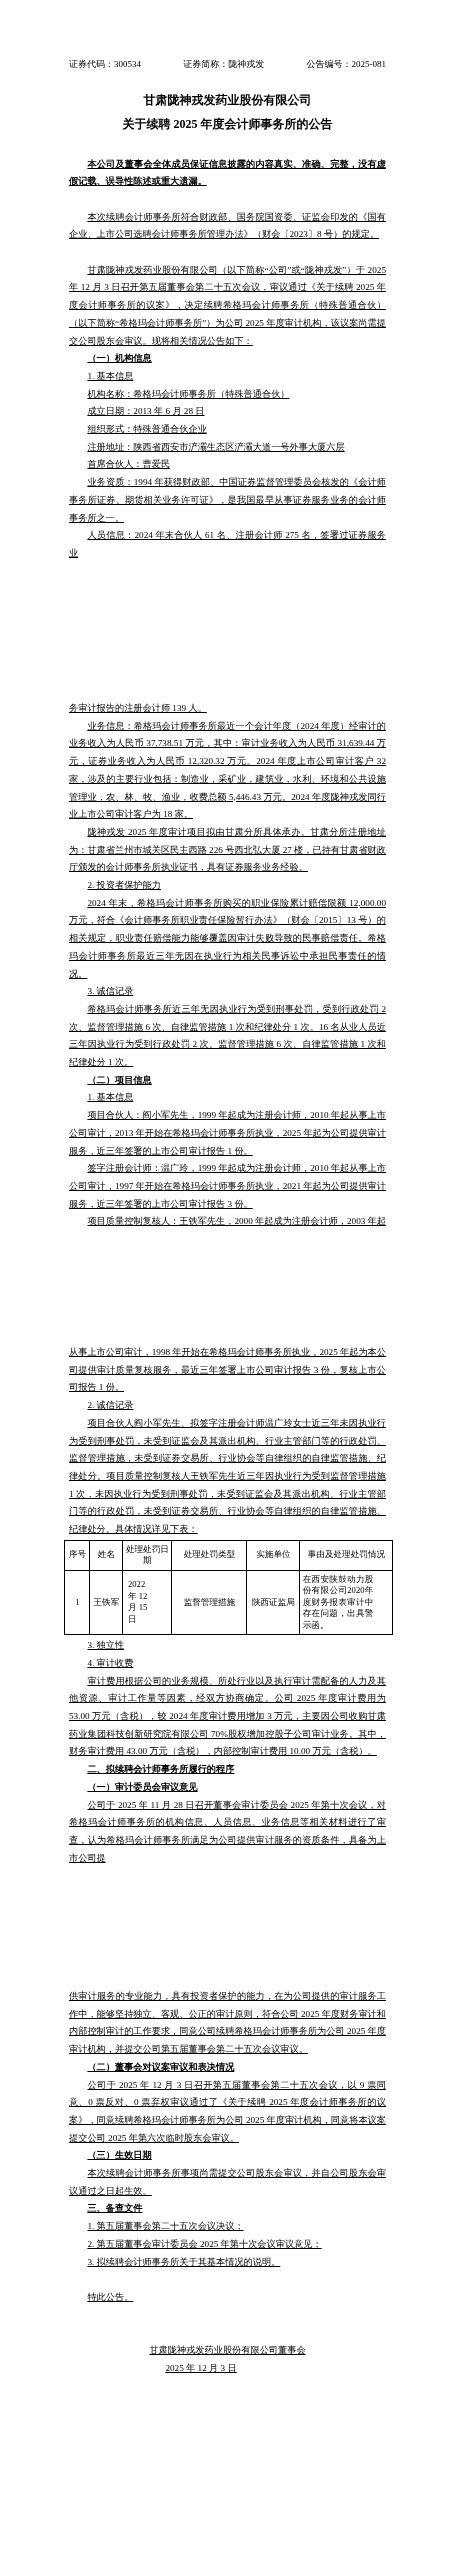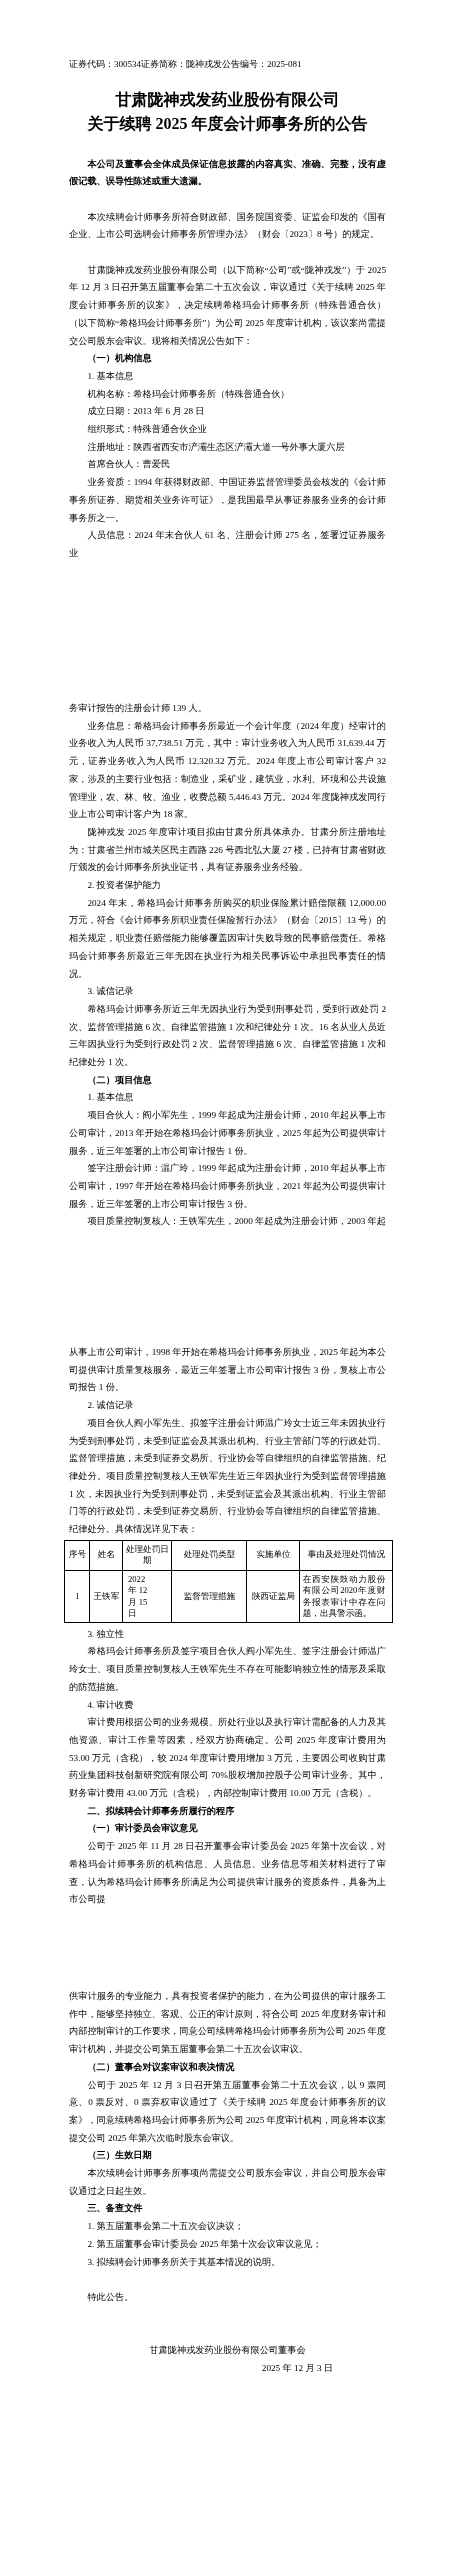--- a/index.html
+++ b/index.html
@@ -1,33 +1,33 @@
 <!DOCTYPE html>
 <html style="font-size:9.2px"><head>
 <meta charset="utf-8">
 <style>
   html,body{margin:0;padding:0;background:#ffffff;}
   body{width:455px;color:#000;font-family:"Liberation Serif","DejaVu Serif",serif;}
   #doc{width:455px;}
   .page{width:455px;height:644px;box-sizing:border-box;padding:56px 69px 0 69px;overflow:hidden;background:#ffffff;}
   .page.first{padding-top:55px;}
-  .doc-header{display:flex;justify-content:flex-start;font-size:9px;line-height:18px;}
-  .title-block{text-align:center;font-weight:bold;font-size:16px;line-height:24px;margin:15px 0 19.5px;}
-  .para{margin:0;font-size:9.2px;line-height:17.7px;text-align:justify;text-indent:2em;}
+  .doc-header{display:flex;justify-content:space-between;font-size:9px;line-height:18px;}
+  .title-block{text-align:center;font-weight:bold;font-size:12px;line-height:24px;margin:15px 0 19.5px;}
+  .para{margin:0;font-size:9.2px;line-height:17.7px;text-align:justify;text-indent:2em;text-decoration:underline;}
   .flush{text-indent:0;}
   .disclaimer{font-weight:bold;}
   .tip{font-weight:bold;}
   .hd{font-weight:bold;}
   .gap{height:17.7px;}
   .pen-table{border-collapse:collapse;width:327px;margin:1.1px 0 2.3px -4.6px;table-layout:fixed;}
   .pen-table th,.pen-table td{border:0.9px solid #000;font-weight:normal;font-size:8.6px;line-height:11.5px;padding:2.9px 1.7px;text-align:center;vertical-align:middle;word-break:break-all;}
   .pen-table td.c2{text-align:left;padding-left:4.6px;padding-right:16px;}
-  .pen-table td.c5{text-align:justify;padding-left:2.3px;padding-right:7px;}
+  .pen-table td.c5{text-align:justify;padding-left:2.3px;padding-right:19px;}
   .sign-co{text-align:center;text-indent:0;}
-  .sign-date{text-align:right;text-indent:0;padding-right:53px;}
+  .sign-date{text-align:center;text-indent:0;padding-right:53px;}
 </style>
 </head>
 <body>
 
 <main id="doc">
     <section class="page first">
       <div class="doc-header">
         <span>证券代码：300534</span>
         <span>证券简称：陇神戎发</span>
         <span>公告编号：2025-081</span>
@@ -93,21 +93,20 @@
             <td class="c0">1</td>
             <td class="c1">王铁军</td>
             <td class="c2">2022 年 12 月 15 日</td>
             <td class="c3">监督管理措施</td>
             <td class="c4">陕西证监局</td>
             <td class="c5">在西安陕鼓动力股份有限公司2020年度财务报表审计中存在问题，出具警示函。</td>
           </tr>
         </tbody>
       </table>
       <p class="para">3. 独立性</p>
-      <p class="para">希格玛会计师事务所及签字项目合伙人阎小军先生、签字注册会计师温广玲女士、项目质量控制复核人王铁军先生不存在可能影响独立性的情形及采取的防范措施。</p>
       <p class="para">4. 审计收费</p>
       <p class="para">审计费用根据公司的业务规模、所处行业以及执行审计需配备的人力及其他资源、审计工作量等因素，经双方协商确定。公司 2025 年度审计费用为 53.00 万元（含税），较 2024 年度审计费用增加 3 万元，主要因公司收购甘肃药业集团科技创新研究院有限公司 70%股权增加控股子公司审计业务。其中，财务审计费用 43.00 万元（含税），内部控制审计费用 10.00 万元（含税）。</p>
       <p class="para hd">二、拟续聘会计师事务所履行的程序</p>
       <p class="para hd">（一）审计委员会审议意见</p>
       <p class="para">公司于 2025 年 11 月 28 日召开董事会审计委员会 2025 年第十次会议，对希格玛会计师事务所的机构信息、人员信息、业务信息等相关材料进行了审查，认为希格玛会计师事务所满足为公司提供审计服务的资质条件，具备为上市公司提</p>
     </section>
     <section class="page">
       <p class="para flush">供审计服务的专业能力，具有投资者保护的能力，在为公司提供的审计服务工作中，能够坚持独立、客观、公正的审计原则，符合公司 2025 年度财务审计和内部控制审计的工作要求，同意公司续聘希格玛会计师事务所为公司 2025 年度审计机构，并提交公司第五届董事会第二十五次会议审议。</p>
       <p class="para hd">（二）董事会对议案审议和表决情况</p>
       <p class="para">公司于 2025 年 12 月 3 日召开第五届董事会第二十五次会议，以 9 票同意、0 票反对、0 票弃权审议通过了《关于续聘 2025 年度会计师事务所的议案》，同意续聘希格玛会计师事务所为公司 2025 年度审计机构，同意将本议案提交公司 2025 年第六次临时股东会审议。</p>

